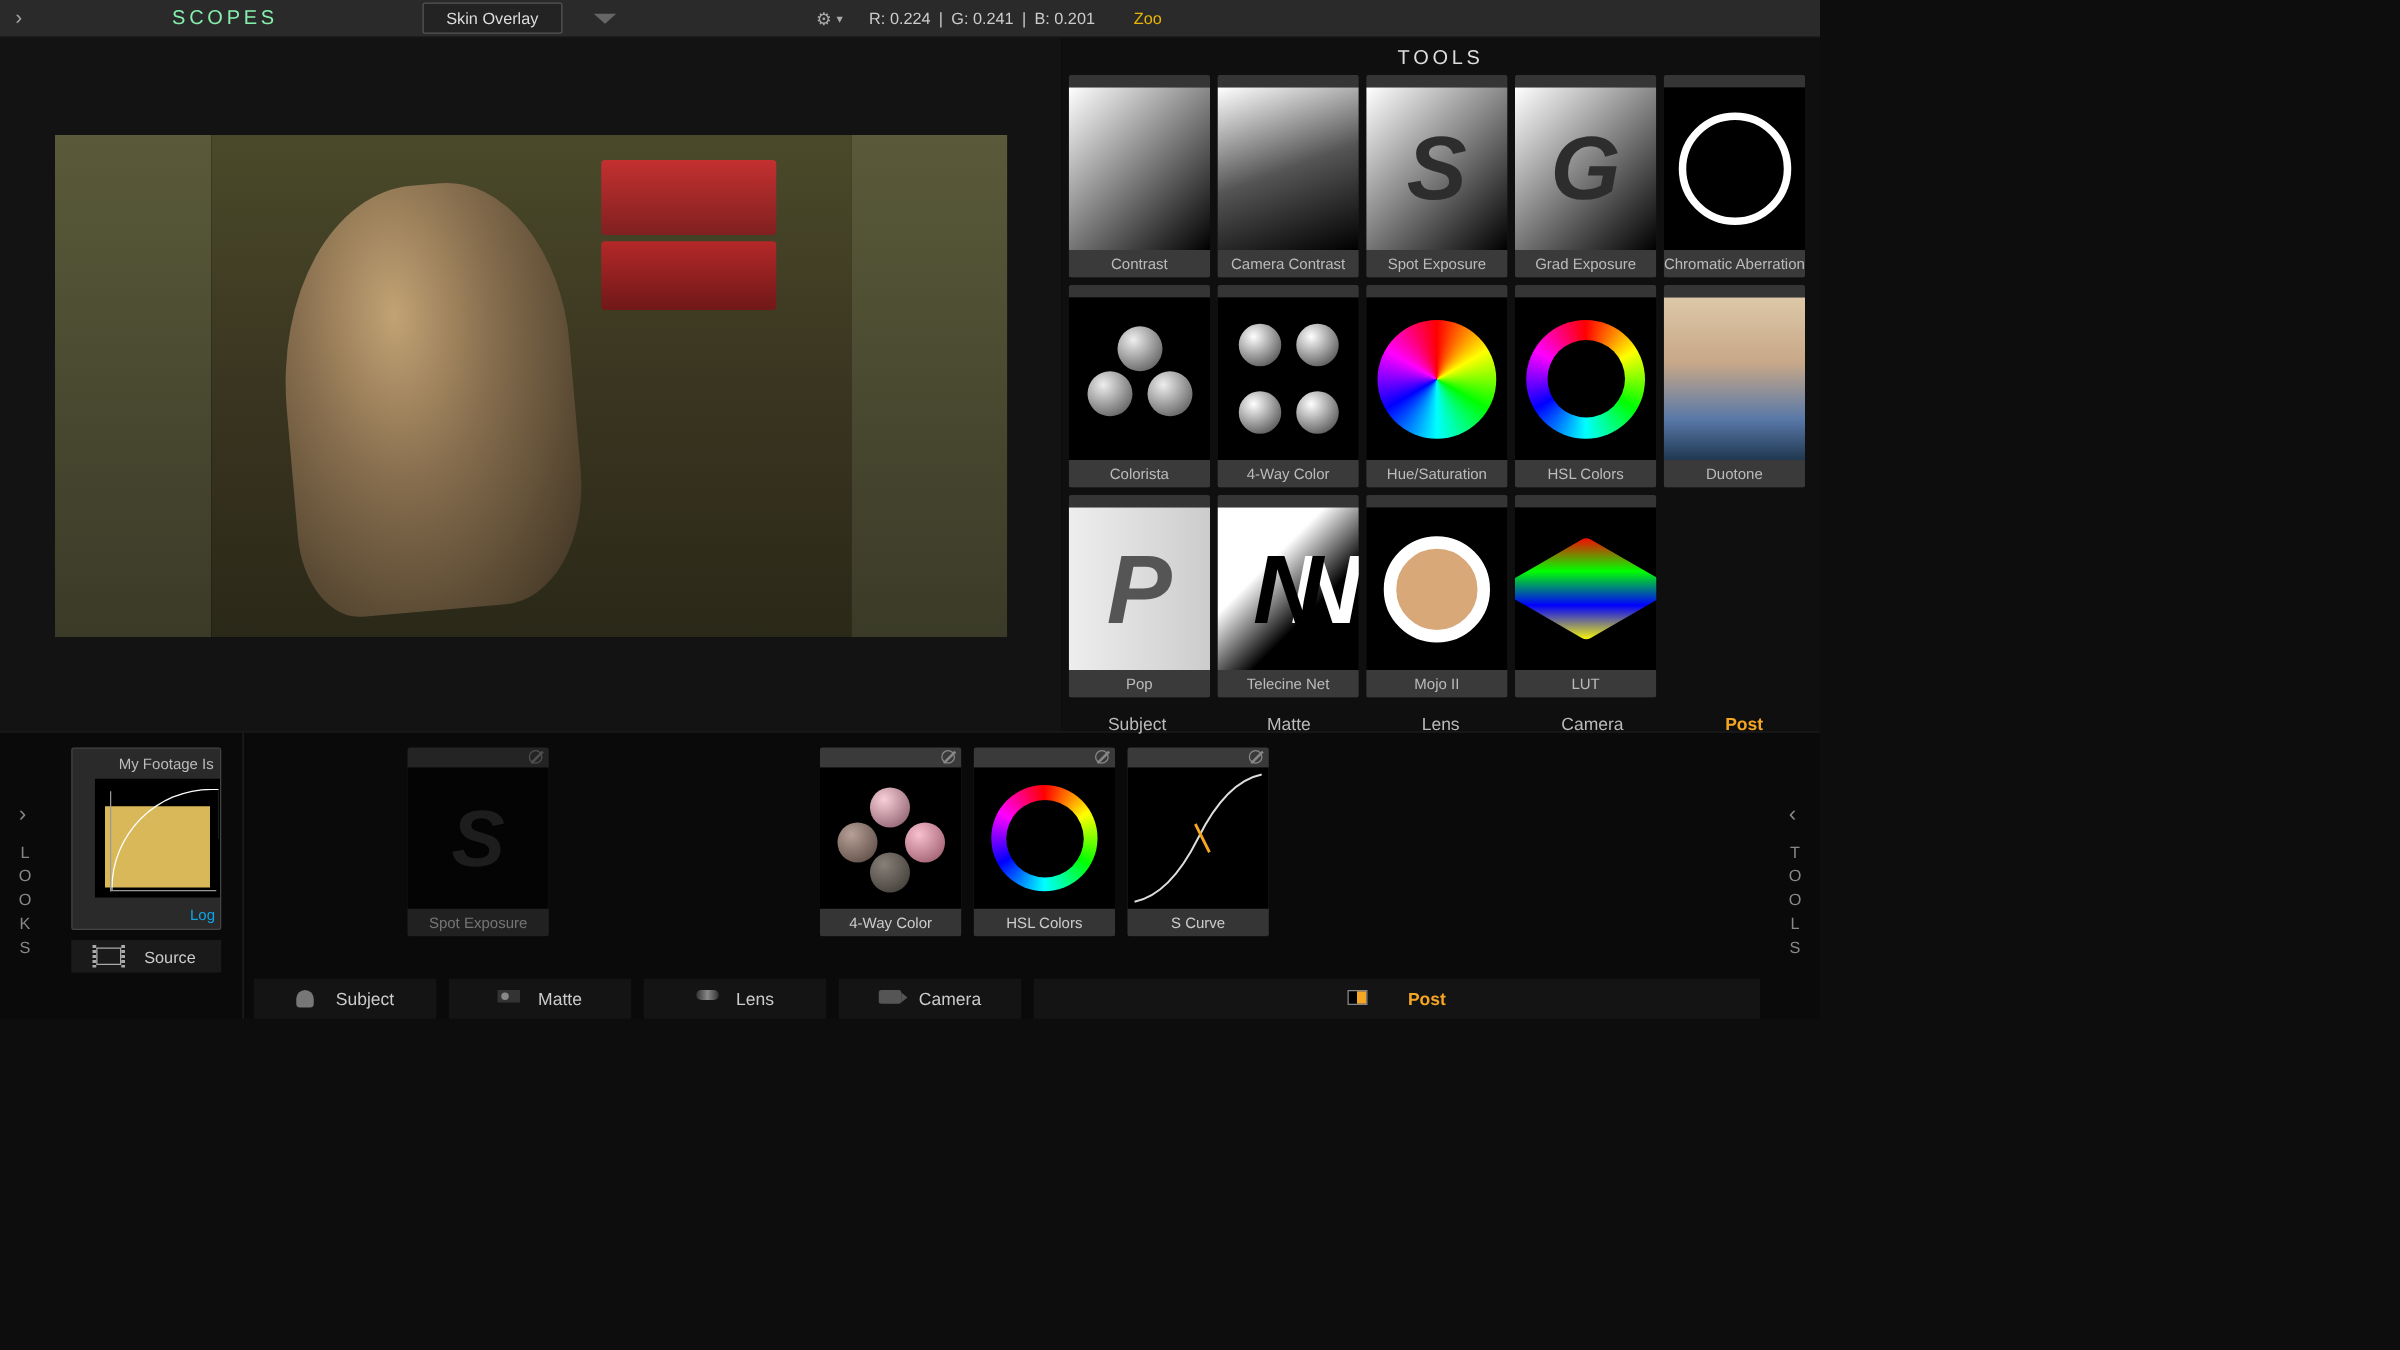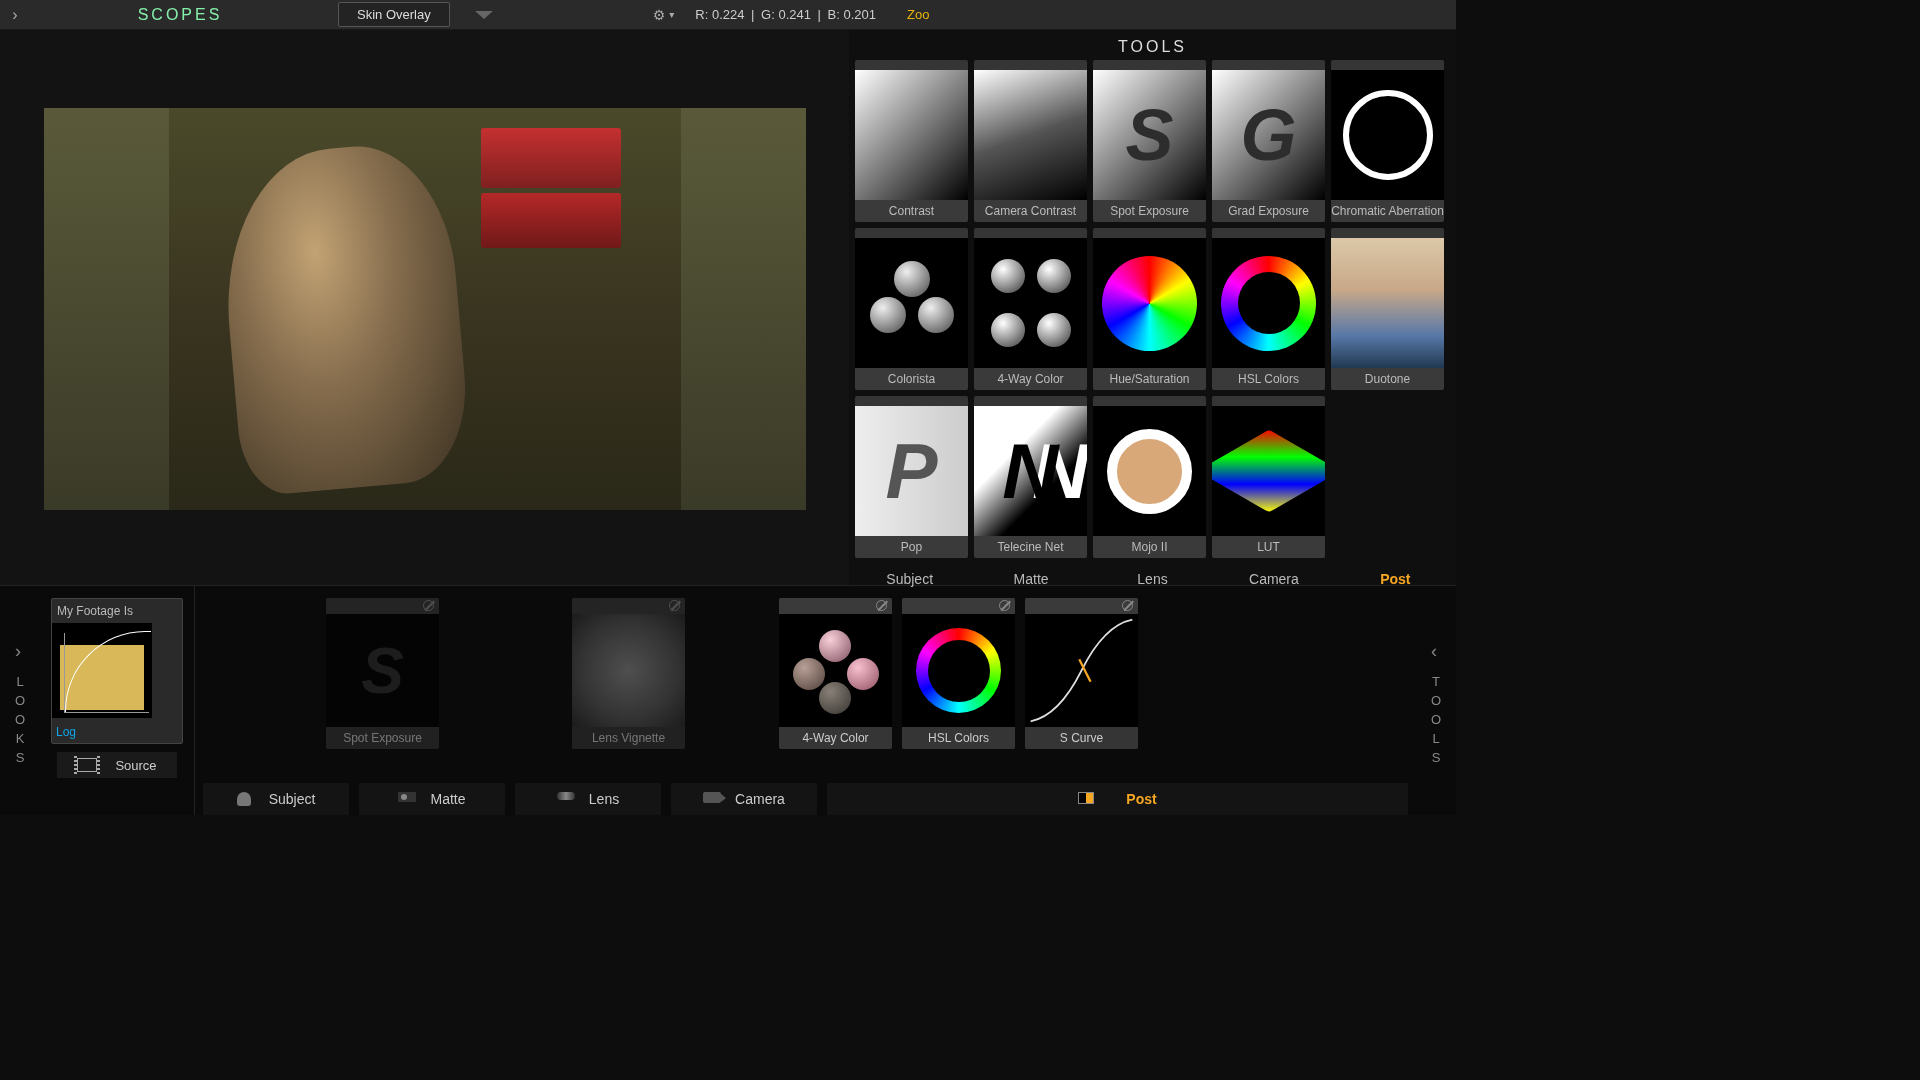--- a/index.html
+++ b/index.html
@@ -57,21 +57,21 @@
 .curves-line{width:100%;height:100%;position:relative}
 .curves-line::after{content:"";position:absolute;left:0;bottom:0;width:140%;height:2px;background:#fff;transform-origin:left bottom;transform:rotate(-45deg)}
 .category-tabs{display:flex;height:30px;margin-top:6px}
 .cat-tab{flex:1;display:flex;align-items:center;justify-content:center;font-size:14px;color:#bbb;cursor:pointer}
 .cat-tab.active{color:#f5a623;font-weight:bold}
 .bottom-panel{height:230px;background:#0a0a0a;display:flex;border-top:1px solid #222}
 .side-rail{width:40px;display:flex;flex-direction:column;align-items:center;justify-content:center;color:#888;font-size:13px;letter-spacing:4px}
 .side-rail .vert{writing-mode:vertical-rl;text-orientation:upright;margin-top:12px}
 .side-rail .chev{font-size:18px;margin-top:8px;cursor:pointer}
 .footage-col{width:155px;border-right:1px solid #222;display:flex;flex-direction:column;align-items:center;padding-top:12px}
-.footage-card{width:132px;background:#2a2a2a;border:1px solid #444;border-radius:2px;display:flex;flex-direction:column;align-items:flex-start;cursor:pointer}
+.footage-card{width:120px;background:#2a2a2a;border:1px solid #444;border-radius:2px;display:flex;flex-direction:column;align-items:flex-end;cursor:pointer}
 .footage-title{font-size:12px;color:#bbb;padding:5px}
 .footage-thumb{width:100px;height:95px;background:#000;position:relative;margin-bottom:3px}
 .footage-gold{position:absolute;left:8px;right:8px;top:22px;bottom:8px;background:#d8b858}
 .footage-curve{position:absolute;left:12px;top:10px;width:85px;height:80px;border-left:1px solid #999;border-bottom:1px solid #999}
 .footage-curve::after{content:"";position:absolute;left:0;bottom:0;width:85px;height:80px;border-radius:0 0 0 80px/0 0 0 80px;border-bottom:1.5px solid #fff;border-left:1.5px solid #fff;transform:scaleY(-1)}
 .footage-label{font-size:12px;color:#0ea5e9;padding:4px}
 .source-row{display:flex;align-items:center;justify-content:center;width:120px;height:26px;margin-top:8px;background:#1a1a1a;gap:18px;cursor:pointer}
 .film-icon{width:20px;height:14px;border:1px solid #aaa;position:relative}
 .film-icon::before,.film-icon::after{content:"";position:absolute;top:-3px;bottom:-3px;width:3px;background:repeating-linear-gradient(#aaa 0,#aaa 2px,transparent 2px,transparent 4px)}
 .film-icon::before{left:-4px}.film-icon::after{right:-4px}
@@ -290,27 +290,20 @@
         <div class="chain-handle">
             <div class="disable-icon"></div>
           </div>
         <div class="chain-thumb grad-gray">
             <span class="big-letter" style="font-size:64px">S</span>
           </div>
         <div class="chain-label">Spot Exposure</div>
       </div>
       <div class="spacer-card"></div>
 
-      <div class="chain-card dim">
-        <div class="chain-handle">
-            <div class="disable-icon"></div>
-          </div>
-        <div class="chain-thumb vignette-grad"></div>
-        <div class="chain-label">Lens Vignette</div>
-      </div>
       <div style="width:32px"></div>
 
       <div style="width:32px"></div>
 
       <div class="chain-card">
         <div class="chain-handle">
             <div class="disable-icon"></div>
           </div>
         <div class="chain-thumb">
             <div class="balls-4c">

